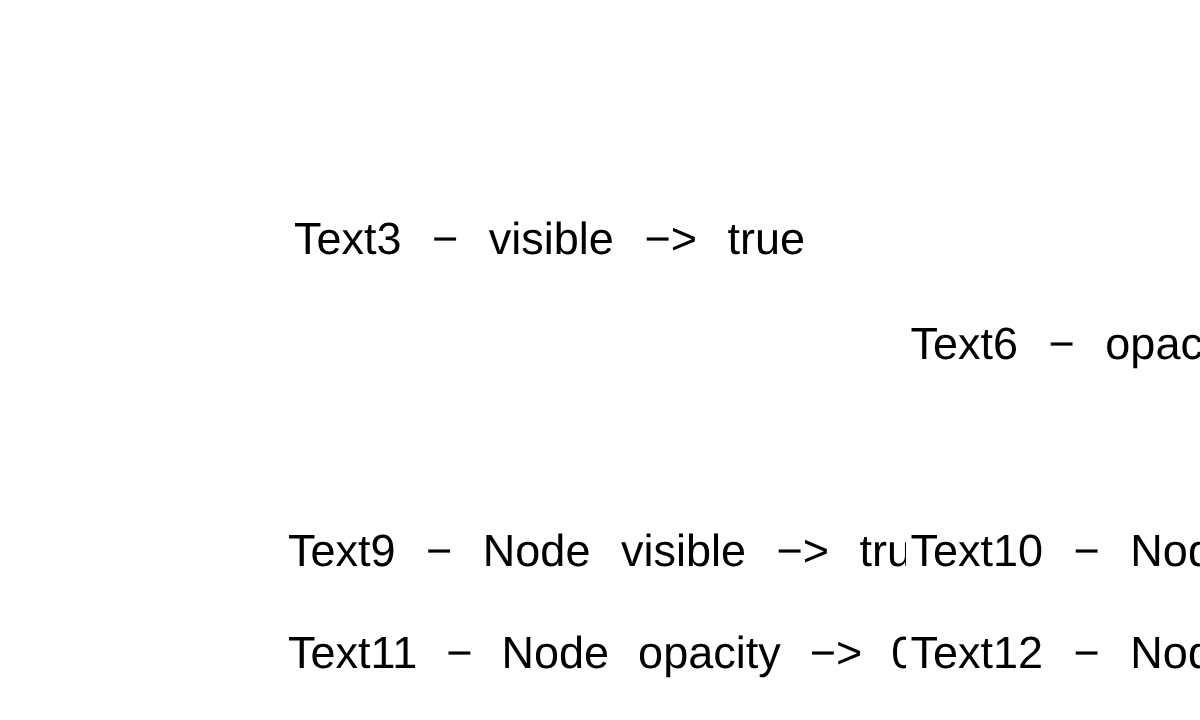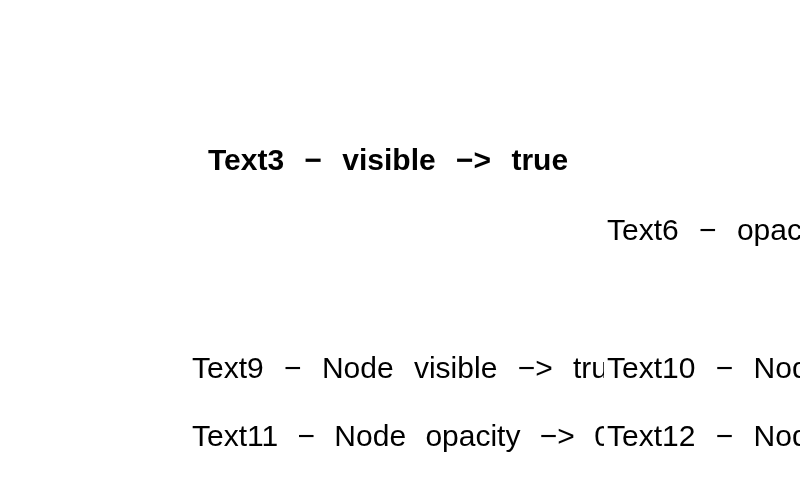--- a/index.html
+++ b/index.html
@@ -32,21 +32,21 @@
     white-space: pre;
     word-spacing: 12px;
     letter-spacing: 0;
   }
   
   .overlay {
     left: 604px;
     background: #ffffff;
     padding-left: 3px;
   }
-  #t3  { left: 208px; top: 143px; font-weight: bold; }
+  #t3  { left: 196px; top: 143px; }
   #t6  { top: 213px; }
   #t9  { left: 192px; top: 351px; }
   #t10 { top: 351px; }
   #t11 { left: 192px; top: 419px; word-spacing: 11px; }
   #t12 { top: 419px; }
 </style>
 </head>
 <body>
 
 <div class="stage">

